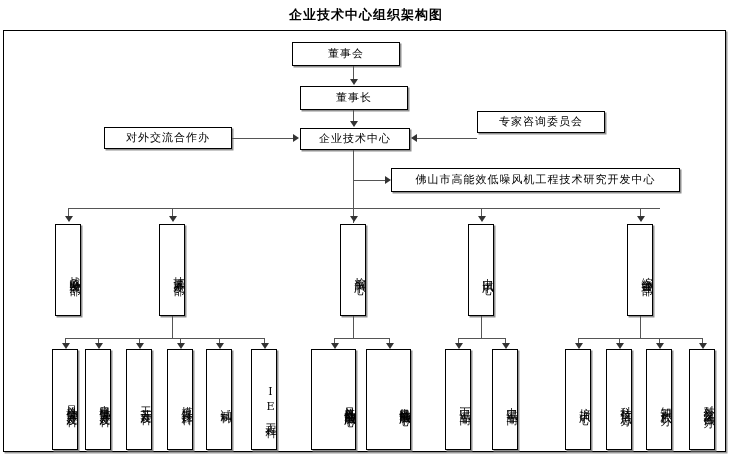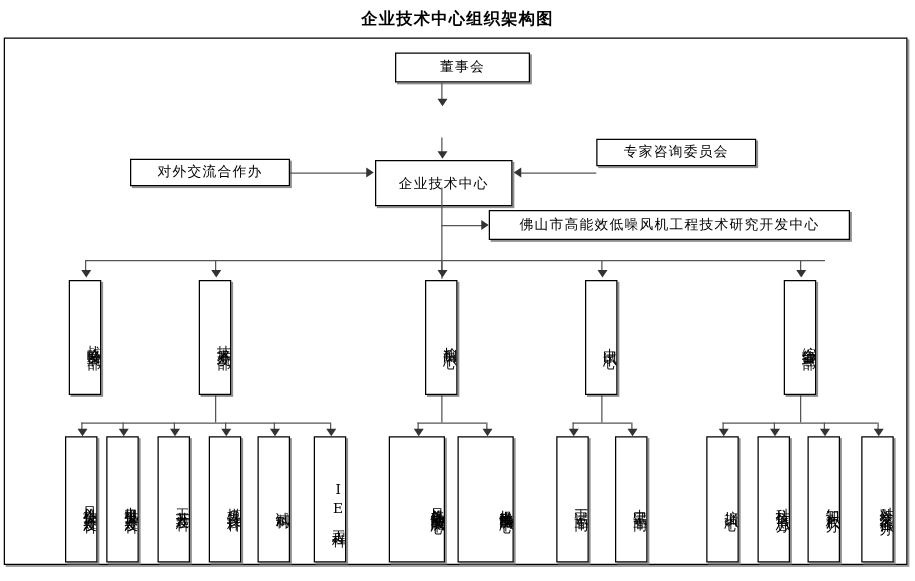--- a/index.html
+++ b/index.html
@@ -107,30 +107,31 @@
 </style>
 </head>
 <body>
 
 <div id="root">
 
   <div class="chart-title">企业技术中心组织架构图</div>
 
   <div class="frame"></div>
 
-  <div class="node horiz" style="left:316px;top:42px;width:108px;height:24px;">董事会</div>
+  <div class="node horiz" style="left:292px;top:42px;width:108px;height:24px;">董事会</div>
 
   <div class="ln vln" style="left:353px;top:66px;height:14px;"></div>
   <div class="arr-down" style="left:350px;top:79px;"></div>
 
+  <div class="node horiz" style="left:300px;top:86px;width:108px;height:24px;">董事长</div>
 
   <div class="ln vln" style="left:353px;top:110px;height:12px;"></div>
   <div class="arr-down" style="left:350px;top:121px;"></div>
 
-  <div class="node horiz" style="left:300px;top:128px;width:110px;height:37px;">企业技术中心</div>
+  <div class="node horiz" style="left:300px;top:128px;width:110px;height:22px;">企业技术中心</div>
 
   <div class="node horiz" style="left:104px;top:127px;width:128px;height:22px;">对外交流合作办</div>
   <div class="ln hln" style="left:232px;top:138px;width:62px;"></div>
   <div class="arr-right" style="left:293px;top:134px;"></div>
 
   <div class="node horiz" style="left:477px;top:111px;width:128px;height:22px;">专家咨询委员会</div>
   <div class="ln hln" style="left:416px;top:138px;width:61px;"></div>
   <div class="arr-left" style="left:411px;top:134px;"></div>
 
   <div class="ln vln" style="left:353px;top:150px;height:73px;"></div>

